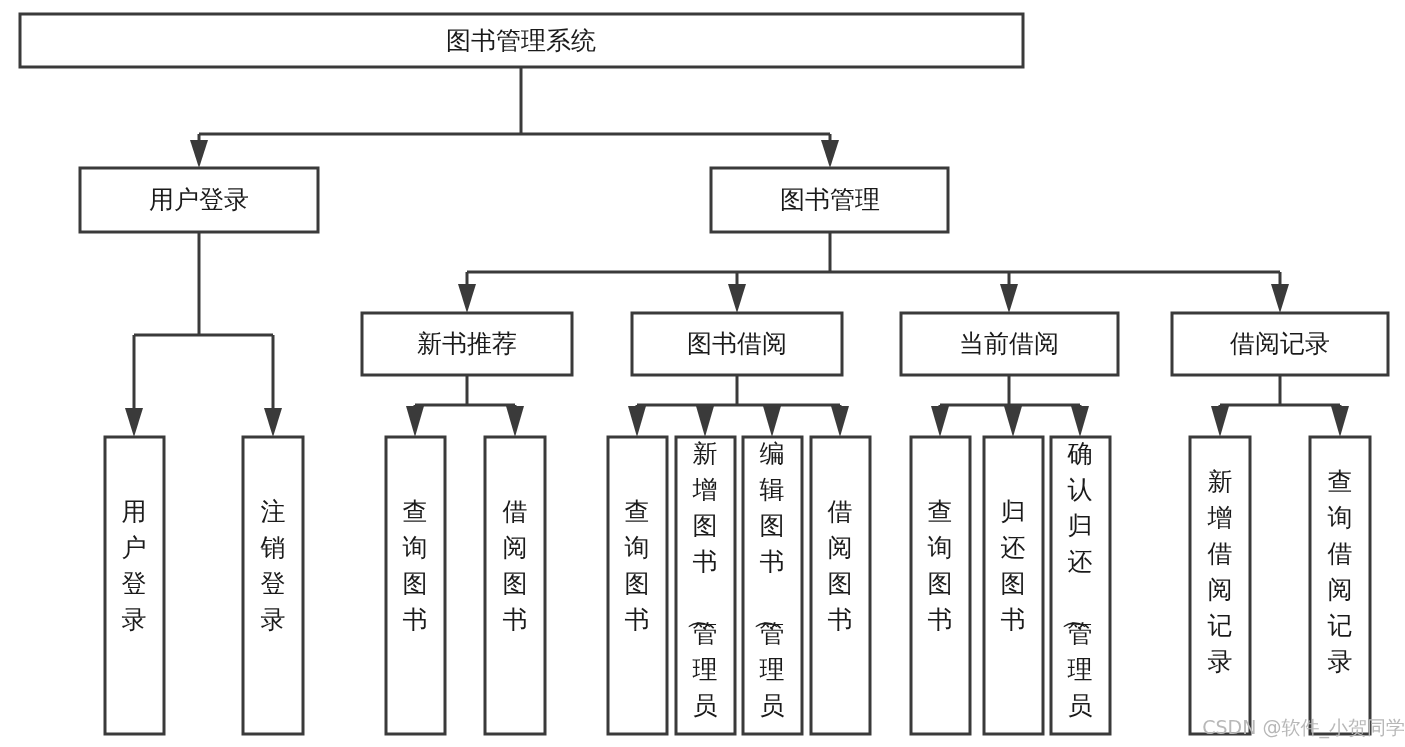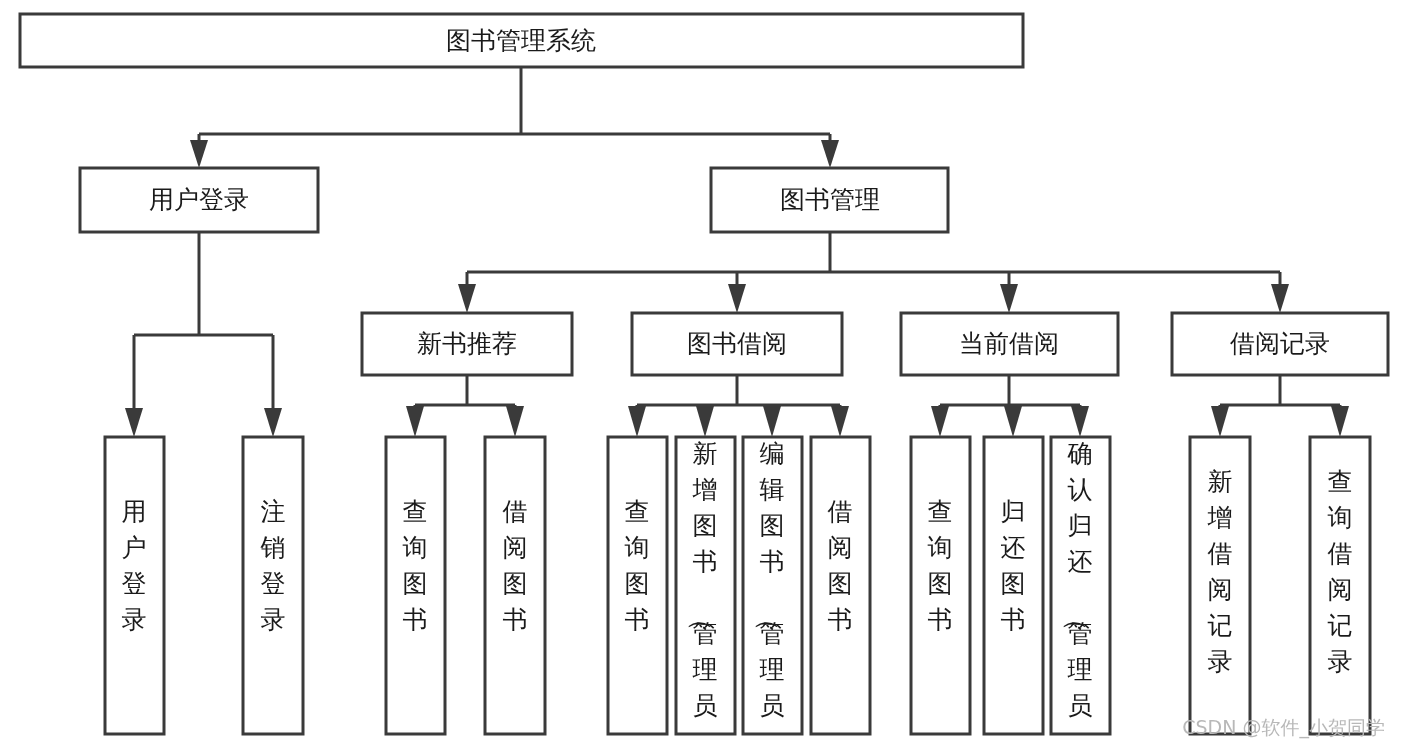--- a/index.html
+++ b/index.html
@@ -49,21 +49,21 @@
     text-anchor: middle;
     dominant-baseline: middle;
   }
   .node-label-v {
     font-family: "DejaVu Sans", "Liberation Sans", sans-serif;
     font-size: 25px;
     fill: #1a1a1a;
   }
   .watermark {
     position: absolute;
-    right: 20px;
+    right: 0;
     bottom: 6px;
     font-family: "DejaVu Sans", "Liberation Sans", sans-serif;
     font-size: 19px;
     color: #b8b8b8;
     white-space: nowrap;
     pointer-events: none;
   }
 </style>
 </head>
 <body>

